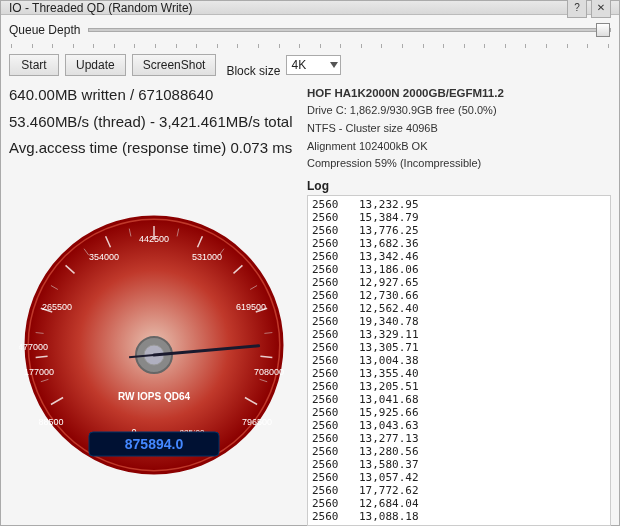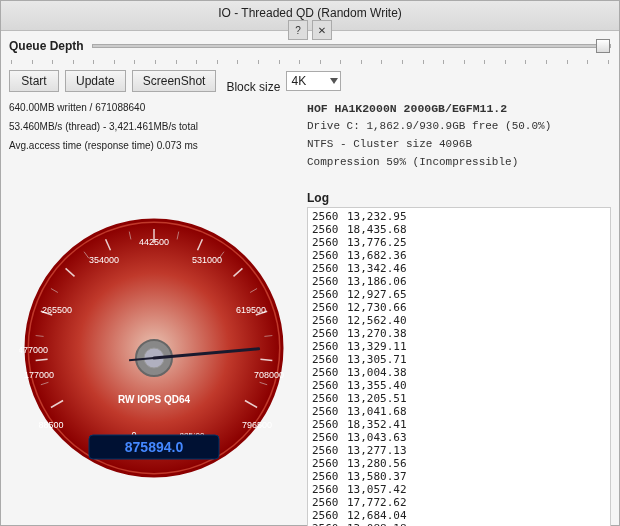--- a/index.html
+++ b/index.html
@@ -22,22 +22,21 @@
       display: flex;
       flex-direction: column;
     }
     .title-bar {
       background: linear-gradient(to bottom, #e8e8e8, #d8d8d8);
       padding: 5px 8px;
       display: flex;
       align-items: center;
       justify-content: space-between;
       border-bottom: 1px solid #bbb;
-      height: 30px;
-      flex-direction: column;
+      height: 14px;
     }
     .title-bar-title {
       font-size: 12px;
       color: #222;
     }
     .title-bar-controls {
       display: flex;
       gap: 4px;
     }
     .title-bar-btn {
@@ -61,21 +60,20 @@
     .queue-depth-row {
       display: flex;
       align-items: center;
       margin-bottom: 4px;
       gap: 8px;
     }
     .queue-label {
       font-size: 12px;
       color: #222;
       white-space: nowrap;
-      font-weight: bold;
     }
     .queue-slider-container {
       flex: 1;
       position: relative;
       height: 18px;
       display: flex;
       align-items: center;
     }
     .queue-slider-track {
       width: 100%;
@@ -173,21 +171,21 @@
       display: flex;
       flex: 1;
       gap: 8px;
     }
     .left-panel {
       display: flex;
       flex-direction: column;
       width: 290px;
     }
     .stats-text {
-      font-size: 10px;
+      font-size: 15px;
       color: #222;
       line-height: 1.5;
       margin-bottom: 4px;
     }
     .gauge-container {
       flex: 1;
       display: flex;
       align-items: center;
       justify-content: center;
       position: relative;
@@ -198,22 +196,21 @@
     }
     .right-panel {
       flex: 1;
       display: flex;
       flex-direction: column;
     }
     .device-info {
       font-size: 11px;
       color: #333;
       line-height: 1.6;
-      margin-bottom: 20px;
-      font-family: Liberation Mono, monospace;
+      margin-bottom: 6px;
     }
     .device-info .device-name {
       font-weight: bold;
       font-size: 11.5px;
     }
     .log-label {
       font-size: 12px;
       font-weight: bold;
       color: #222;
       margin-bottom: 2px;
@@ -223,21 +220,21 @@
       border: 1px solid #ccc;
       background: #fff;
       overflow-y: scroll;
       font-size: 11px;
       font-family: monospace;
       padding: 2px 4px;
       color: #222;
     }
     .log-row {
       display: flex;
-      gap: 0;
+      gap: 12px;
     }
     .log-col1 { min-width: 35px; }
     .log-col2 { min-width: 65px; }
   </style>
 </head>
 <body>
 
 <div class="window">
 
   <div class="title-bar">
@@ -405,31 +402,32 @@
             <text x="135" y="239" fill="#4488ff" font-size="14" font-family="Arial" text-anchor="middle" font-weight="bold">875894.0</text>
           </svg>
         </div>
       </div>
 
       <div class="right-panel">
         <div class="device-info">
           <div class="device-name">HOF HA1K2000N 2000GB/EGFM11.2</div>
           <div>Drive C: 1,862.9/930.9GB free (50.0%)</div>
           <div>NTFS - Cluster size 4096B</div>
+          <div>Alignment 102400kB OK</div>
           <div>Compression 59% (Incompressible)</div>
         </div>
         <div class="log-label">Log</div>
         <div class="log-area" id="log-area">
             <div class="log-row">
               <span class="log-col1">2560</span>
               <span class="log-col2">13,232.95</span>
             </div>
             <div class="log-row">
               <span class="log-col1">2560</span>
-              <span class="log-col2">18,435.68</span>
+              <span class="log-col2">15,384.79</span>
             </div>
             <div class="log-row">
               <span class="log-col1">2560</span>
               <span class="log-col2">13,776.25</span>
             </div>
             <div class="log-row">
               <span class="log-col1">2560</span>
               <span class="log-col2">13,682.36</span>
             </div>
             <div class="log-row">
@@ -447,21 +445,21 @@
             <div class="log-row">
               <span class="log-col1">2560</span>
               <span class="log-col2">12,730.66</span>
             </div>
             <div class="log-row">
               <span class="log-col1">2560</span>
               <span class="log-col2">12,562.40</span>
             </div>
             <div class="log-row">
               <span class="log-col1">2560</span>
-              <span class="log-col2">13,270.38</span>
+              <span class="log-col2">19,340.78</span>
             </div>
             <div class="log-row">
               <span class="log-col1">2560</span>
               <span class="log-col2">13,329.11</span>
             </div>
             <div class="log-row">
               <span class="log-col1">2560</span>
               <span class="log-col2">13,305.71</span>
             </div>
             <div class="log-row">
@@ -475,21 +473,21 @@
             <div class="log-row">
               <span class="log-col1">2560</span>
               <span class="log-col2">13,205.51</span>
             </div>
             <div class="log-row">
               <span class="log-col1">2560</span>
               <span class="log-col2">13,041.68</span>
             </div>
             <div class="log-row">
               <span class="log-col1">2560</span>
-              <span class="log-col2">18,352.41</span>
+              <span class="log-col2">15,925.66</span>
             </div>
             <div class="log-row">
               <span class="log-col1">2560</span>
               <span class="log-col2">13,043.63</span>
             </div>
             <div class="log-row">
               <span class="log-col1">2560</span>
               <span class="log-col2">13,277.13</span>
             </div>
             <div class="log-row">

